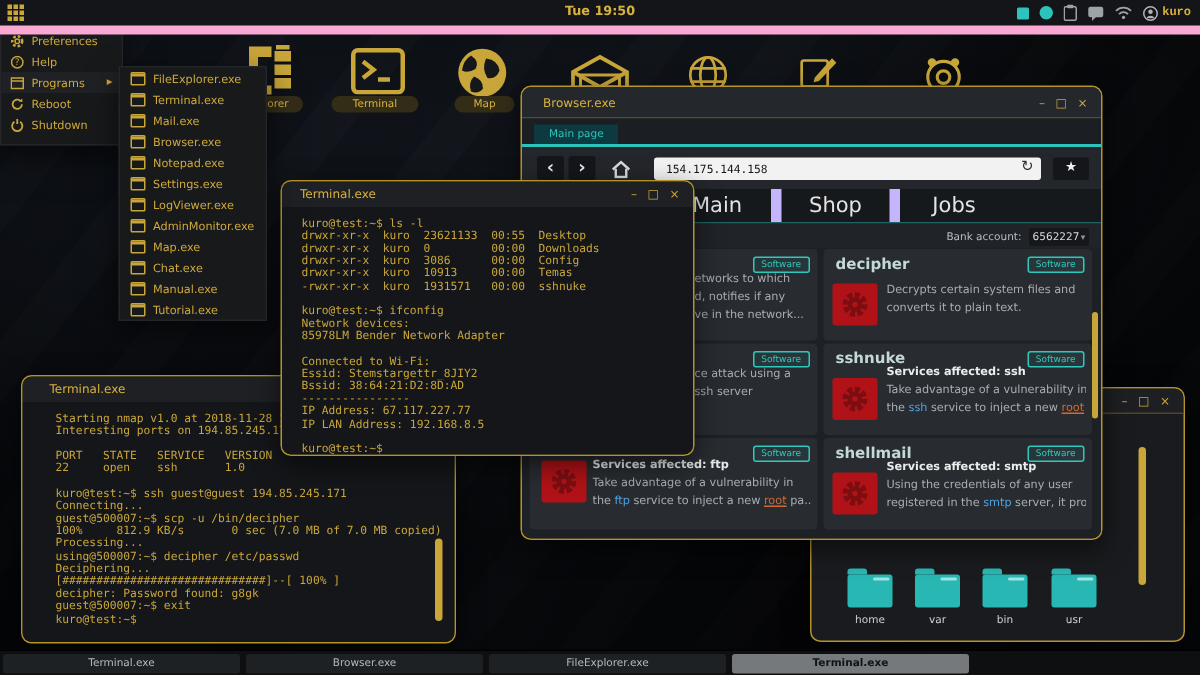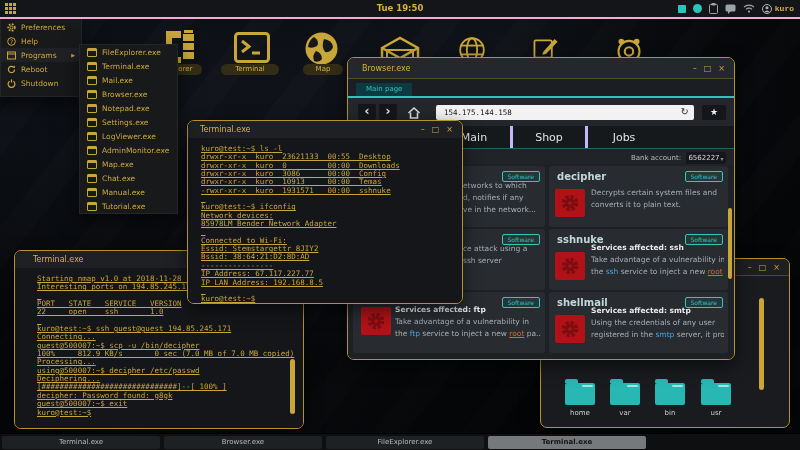--- a/index.html
+++ b/index.html
@@ -5,21 +5,21 @@
   html,body{margin:0;padding:0;background:#000;}
   #stage{position:relative;width:800px;height:450px;overflow:hidden;
     font-family:"DejaVu Sans",sans-serif;background:#0a0c10;}
   #wallpaper{position:absolute;inset:0;
     background:
       radial-gradient(120% 90% at 30% 20%, rgba(30,38,50,.25), rgba(0,0,0,.6) 70%),
       repeating-linear-gradient(128deg, rgba(255,255,255,.018) 0 26px, rgba(0,0,0,0) 26px 70px),
       linear-gradient(115deg,#0d1016 0%,#0a0c10 30%,#11141a 52%,#090b0e 72%,#0c0f14 100%);}
   
   #topbar{position:absolute;left:0;top:0;width:800px;height:17px;background:#131518;
-    border-bottom:2px solid #f9a8d4;z-index:45;}
+    border-bottom:6px solid #f9a8d4;z-index:45;}
   #grid-icon{position:absolute;left:5px;top:3px;width:13px;height:11px;
     display:grid;grid-template-columns:repeat(3,3px);grid-template-rows:repeat(3,3px);gap:1px;}
   #grid-icon i{background:#c9a63a;display:block;}
   #clock{position:absolute;left:0;right:0;top:3px;text-align:center;
     font-size:8.5px;font-weight:bold;color:#d8b23e;pointer-events:none;}
   #tray{position:absolute;right:6px;top:0;height:17px;display:flex;align-items:center;gap:7px;}
   .teal-sq{width:8px;height:8px;background:#2cc4ba;border-radius:1px;}
   .teal-ci{width:9px;height:9px;background:#2cc4ba;border-radius:50%;}
   .tray-svg{display:block;}
   #user-chip{display:flex;align-items:center;gap:3px;color:#d8b23e;
@@ -41,21 +41,21 @@
     color:#d8b23e;font-size:7px;text-align:center;line-height:11px;overflow:hidden;white-space:nowrap;}
   
   .win{position:absolute;border:1px solid #b5932b;border-radius:7px;
     box-shadow:0 6px 18px rgba(0,0,0,.55);overflow:hidden;}
   .titlebar{height:17px;display:flex;align-items:center;background:#1e2023;
     border-bottom:1px solid rgba(181,147,43,.35);}
   .title{font-size:8px;color:#d8b23e;margin-left:14px;}
   .controls{margin-left:auto;margin-right:9px;display:flex;gap:7px;color:#c9a63a;font-size:8px;}
   .controls span{line-height:9px;}
   .term-body{position:absolute;left:0;right:0;bottom:0;background:#141619;
-    font-family:"DejaVu Sans Mono",monospace;font-size:7.5px;color:#c9a63a;text-decoration:underline;}
+    font-family:"DejaVu Sans Mono",monospace;font-size:7.5px;color:#c9a63a;}
   .tline{height:8.35px;line-height:8.35px;white-space:pre;overflow:hidden;}
   .vscroll{position:absolute;width:5px;border-radius:3px;background:#c9a63a;z-index:3;}
   
   #win-term-center{left:187px;top:120px;width:274px;height:182px;z-index:8;background:#141619;}
   #win-term-center .term-body{top:17px;padding:7px 8px 0 13px;}
   #win-term-left{left:14px;top:250px;width:288px;height:177px;z-index:7;background:#141619;}
   #win-term-left .term-body{top:17px;padding:7px 8px 0 22px;}
   
   #win-browser{left:347px;top:57px;width:386px;height:301px;z-index:6;background:#202328;}
   #win-browser .titlebar{height:20px;background:#24272b;}
@@ -66,21 +66,21 @@
     font-size:12px;font-weight:bold;text-align:center;line-height:14px;margin-right:3px;}
   #home-btn{width:20px;height:16px;display:flex;align-items:center;justify-content:center;margin:0 4px;}
   #url-bar{flex:1;height:15px;background:#f2f2f2;border-radius:2px;margin:0 8px;position:relative;display:flex;align-items:center;}
   #url-input{border:0;outline:0;background:transparent;width:85%;padding-left:8px;
     font-family:"DejaVu Sans Mono",monospace;font-size:7.5px;color:#151515;}
   #reload-icon{position:absolute;right:5px;font-size:10px;color:#333;line-height:10px;}
   #star-btn{width:24px;height:15px;background:#141619;border-radius:2px;color:#f0f0f0;
     font-size:9px;text-align:center;line-height:15px;}
   #page-tabs{height:22px;background:#16191c;display:flex;border-bottom:1px solid rgba(44,196,186,.45);}
   #page-tabs .spacer{width:87px;}
-  .ptab{width:72px;border-left:3px solid #c4b5fd;color:#e3e4e5;font-size:11px;
+  .ptab{width:72px;border-left:7px solid #c4b5fd;color:#e3e4e5;font-size:14px;
     display:flex;align-items:center;justify-content:center;}
   #bankrow{height:18px;background:#202328;display:flex;align-items:center;justify-content:flex-end;padding-right:8px;gap:5px;}
   #bank-label{font-size:7px;color:#b9bec2;margin-left:48px;}
   #bank-box{width:40px;height:12px;background:#15171a;border-radius:2px;color:#d9dbdc;
     font-size:7px;display:flex;align-items:center;justify-content:center;gap:1px;}
   #bank-box .caret{font-size:6px;color:#8d9296;}
   #browser-content{position:absolute;left:0;right:0;top:107px;bottom:0;background:#1d2125;}
   #col-left{position:absolute;left:5px;top:1px;width:192px;}
   #col-right{position:absolute;left:201px;top:1px;width:179px;}
   .card{position:relative;height:61px;margin-bottom:2px;background:#282c31;border-radius:3px;}

